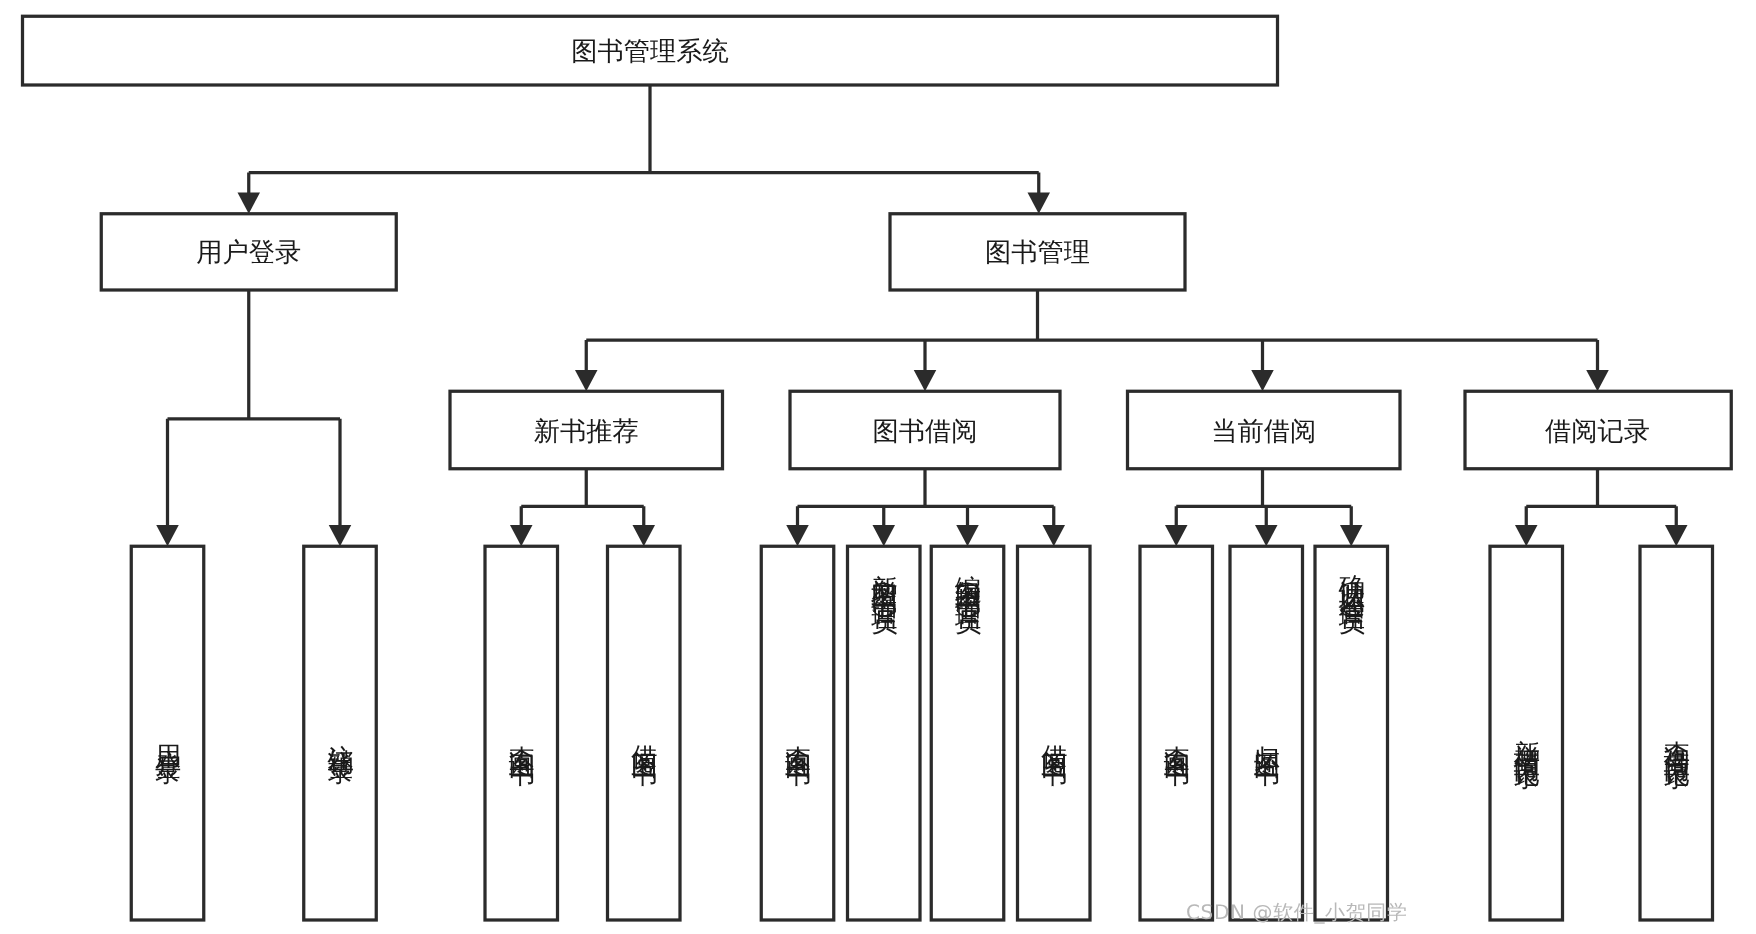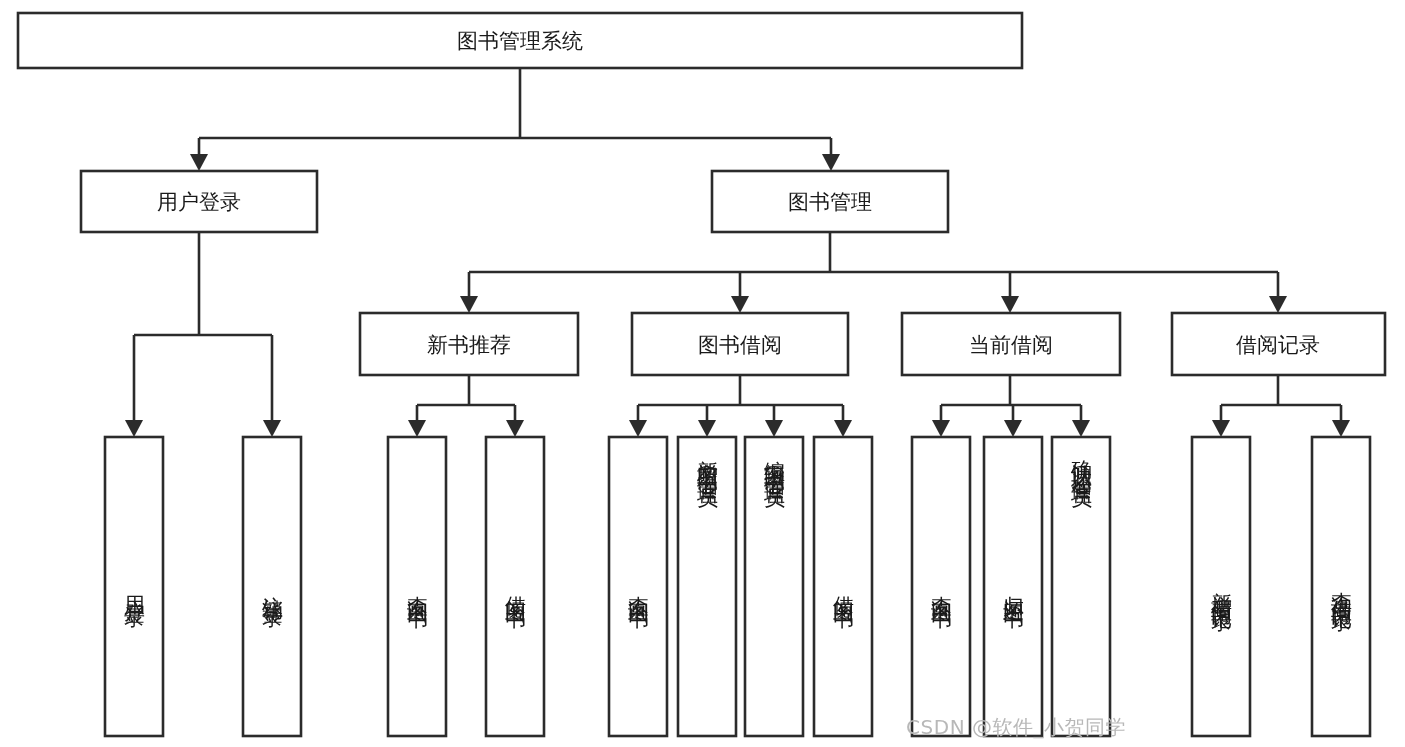--- a/index.html
+++ b/index.html
@@ -65,21 +65,21 @@
     line-height: 1.0;
     color: #1a1a1a;
     letter-spacing: 4px;
     white-space: nowrap;
   }
   .watermark {
     position: absolute;
     right: 8px;
     bottom: 6px;
     font-family: "DejaVu Sans", "Liberation Sans", sans-serif;
-    font-size: 20px;
+    font-size: 16px;
     color: #b8b8b8;
     letter-spacing: 0.5px;
     white-space: nowrap;
     margin-top: 42px;
   }
 </style>
 </head>
 <body>
 
 <div id="diagram-root">

